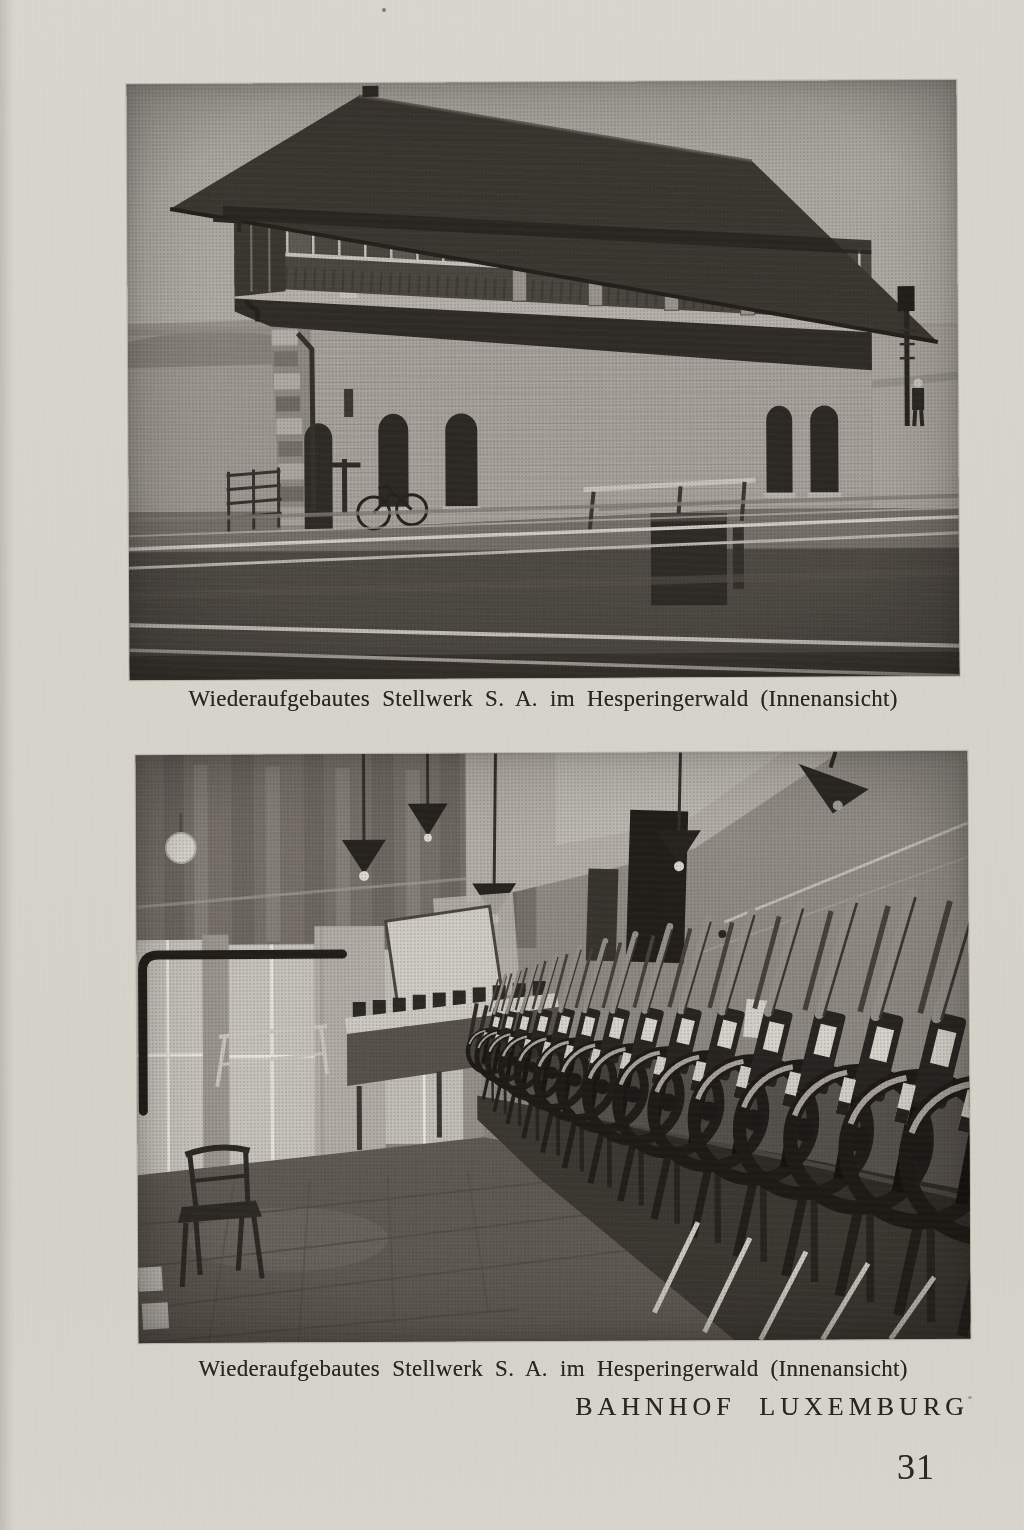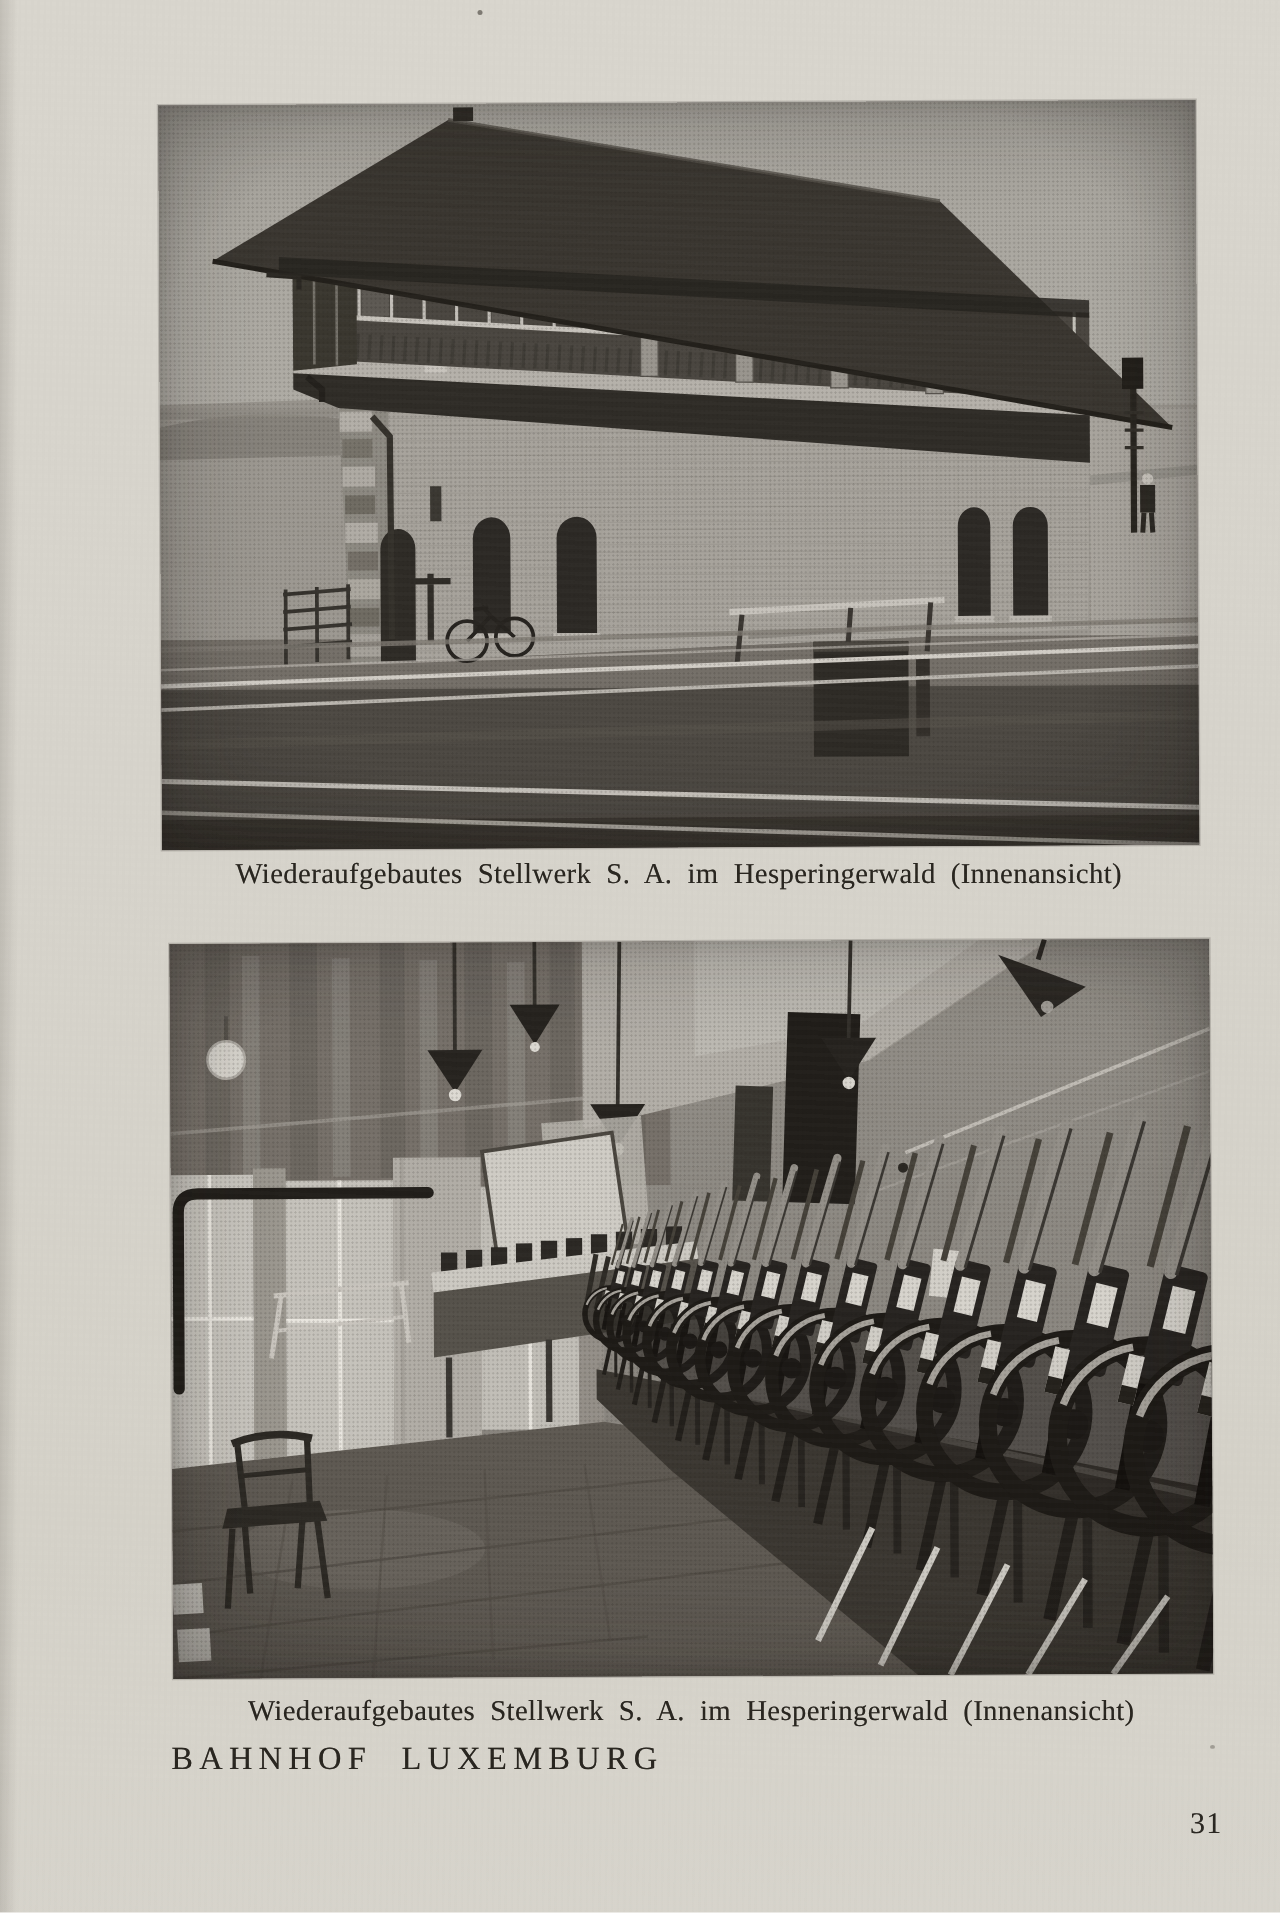--- a/index.html
+++ b/index.html
@@ -35,27 +35,27 @@
   .vignette{position:absolute;inset:0;pointer-events:none;
     box-shadow:inset 0 0 80px rgba(28,24,20,.30), inset 0 0 18px rgba(28,24,20,.18);}
   .caption{
     position:absolute;text-align:center;color:#28251f;
     font-size:23px;letter-spacing:.3px;word-spacing:6px;white-space:nowrap;
     text-shadow:0 0 .5px rgba(45,40,34,.55);
   }
   .caption-exterior{left:128px;width:830px;top:686px;}
   .caption-interior{left:137px;width:832px;top:1356px;}
   .station-title{
-    position:absolute;left:137px;width:832px;top:1392px;text-align:left;
+    position:absolute;left:137px;width:832px;top:1392px;text-align:right;
     color:#28251f;font-size:26px;letter-spacing:5px;word-spacing:12px;white-space:nowrap;
     text-shadow:0 0 .5px rgba(45,40,34,.55);
   }
   .page-number{
-    position:absolute;left:942px;top:1446px;width:46px;text-align:center;
-    color:#2a2722;font-size:24px;letter-spacing:1px;
+    position:absolute;left:897px;top:1446px;width:46px;
+    color:#2a2722;font-size:36px;letter-spacing:1px;
     text-shadow:0 0 .5px rgba(45,40,34,.5);
   }
   .speck{position:absolute;border-radius:50%;background:#7d7972;pointer-events:none;}
 </style>
 </head>
 <body>
 
 <div class="edge-shade"></div>
 <div class="speck" style="left:382px;top:8px;width:4px;height:4px;"></div>
 <div class="speck" style="left:214px;top:118px;width:3px;height:3px;opacity:.5;"></div>

